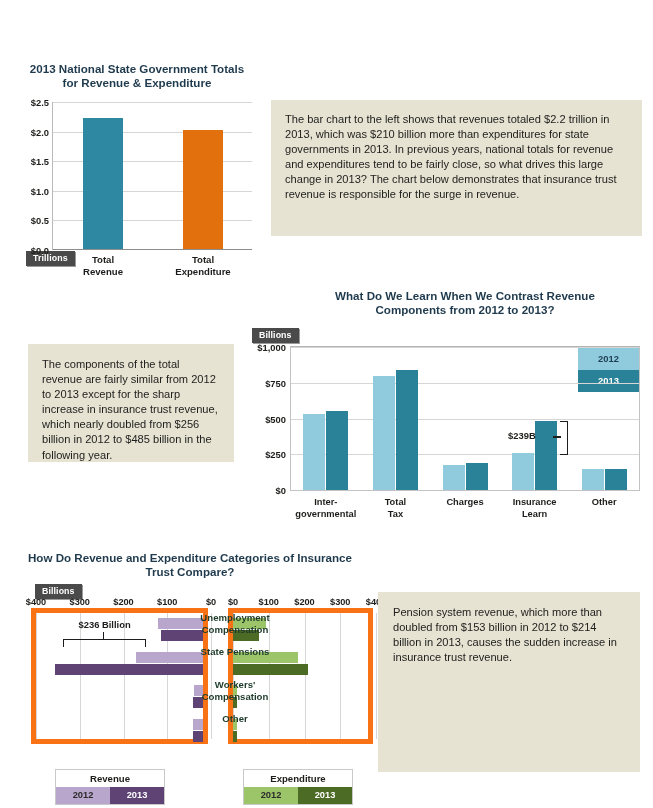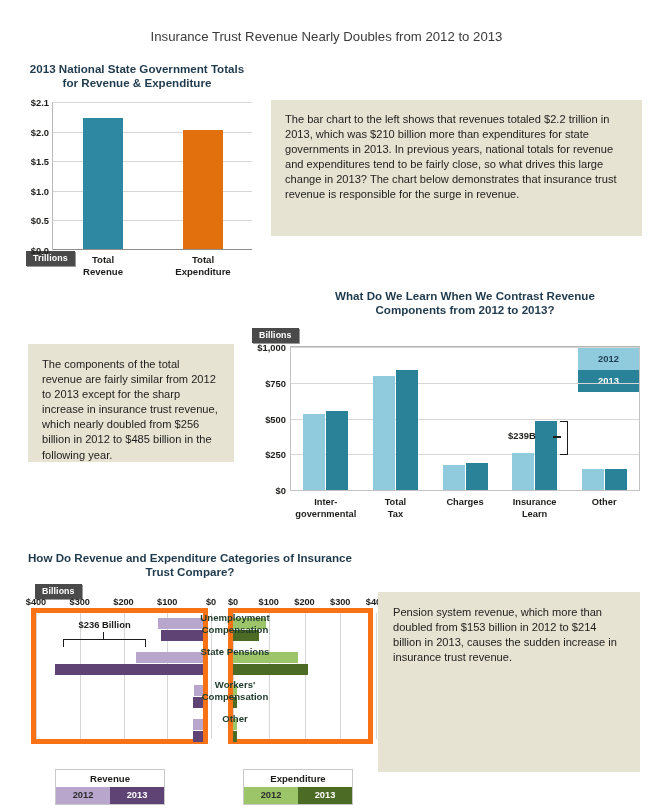--- a/index.html
+++ b/index.html
@@ -69,38 +69,37 @@
   .legendbox .lbrow span{flex:1;text-align:center;font-size:9.3px;font-weight:bold;padding:3px 0 4px;}
 
   .brace{position:absolute;}
   .annot{position:absolute;font-size:9.4px;font-weight:bold;color:#1d1d1b;}
 </style>
 </head>
 <body>
 
 <div class="page">
 
-  <div class="sub-title">Insurance Trust Revenue Nearly Doubles from 2012 to 2013</div>
 
   <div class="chart-title" style="left:22px;top:62px;width:230px;">2013 National State Government Totals for Revenue &amp; Expenditure</div>
 
   <div class="unitbadge" style="left:26px;top:251px;">Trillions</div>
 
   <div id="chart1" class="plot">
       <div class="ytick" style="left: -46px; top: 143px; width: 42px;">$0.0</div>
       <div class="gridline" style="top: 118.4px;"></div>
       <div class="ytick" style="left: -46px; top: 113.4px; width: 42px;">$0.5</div>
       <div class="gridline" style="top: 88.8px;"></div>
       <div class="ytick" style="left: -46px; top: 83.8px; width: 42px;">$1.0</div>
       <div class="gridline" style="top: 59.2px;"></div>
       <div class="ytick" style="left: -46px; top: 54.2px; width: 42px;">$1.5</div>
       <div class="gridline" style="top: 29.6px;"></div>
       <div class="ytick" style="left: -46px; top: 24.6px; width: 42px;">$2.0</div>
       <div class="gridline" style="top: 0px;"></div>
-      <div class="ytick" style="left: -46px; top: -5px; width: 42px;">$2.1</div>
+      <div class="ytick" style="left: -46px; top: -5px; width: 42px;">$2.5</div>
       <div class="axisborder" style="left: 0px; right: 0px; bottom: 0px; height: 1px; background: rgb(141, 141, 141);"></div>
       <div class="bar" style="left: 30px; bottom: 1px; width: 40px; height: 131.424px; background: rgb(46, 136, 162);"></div>
       <div class="xlab" style="left: 0px; width: 100px;">
         <div>Total</div>
         <div>Revenue</div>
       </div>
       <div class="bar" style="left: 130px; bottom: 1px; width: 40px; height: 118.992px; background: rgb(226, 112, 12);"></div>
       <div class="xlab" style="left: 100px; width: 100px;">
         <div>Total</div>
         <div>Expenditure</div>

